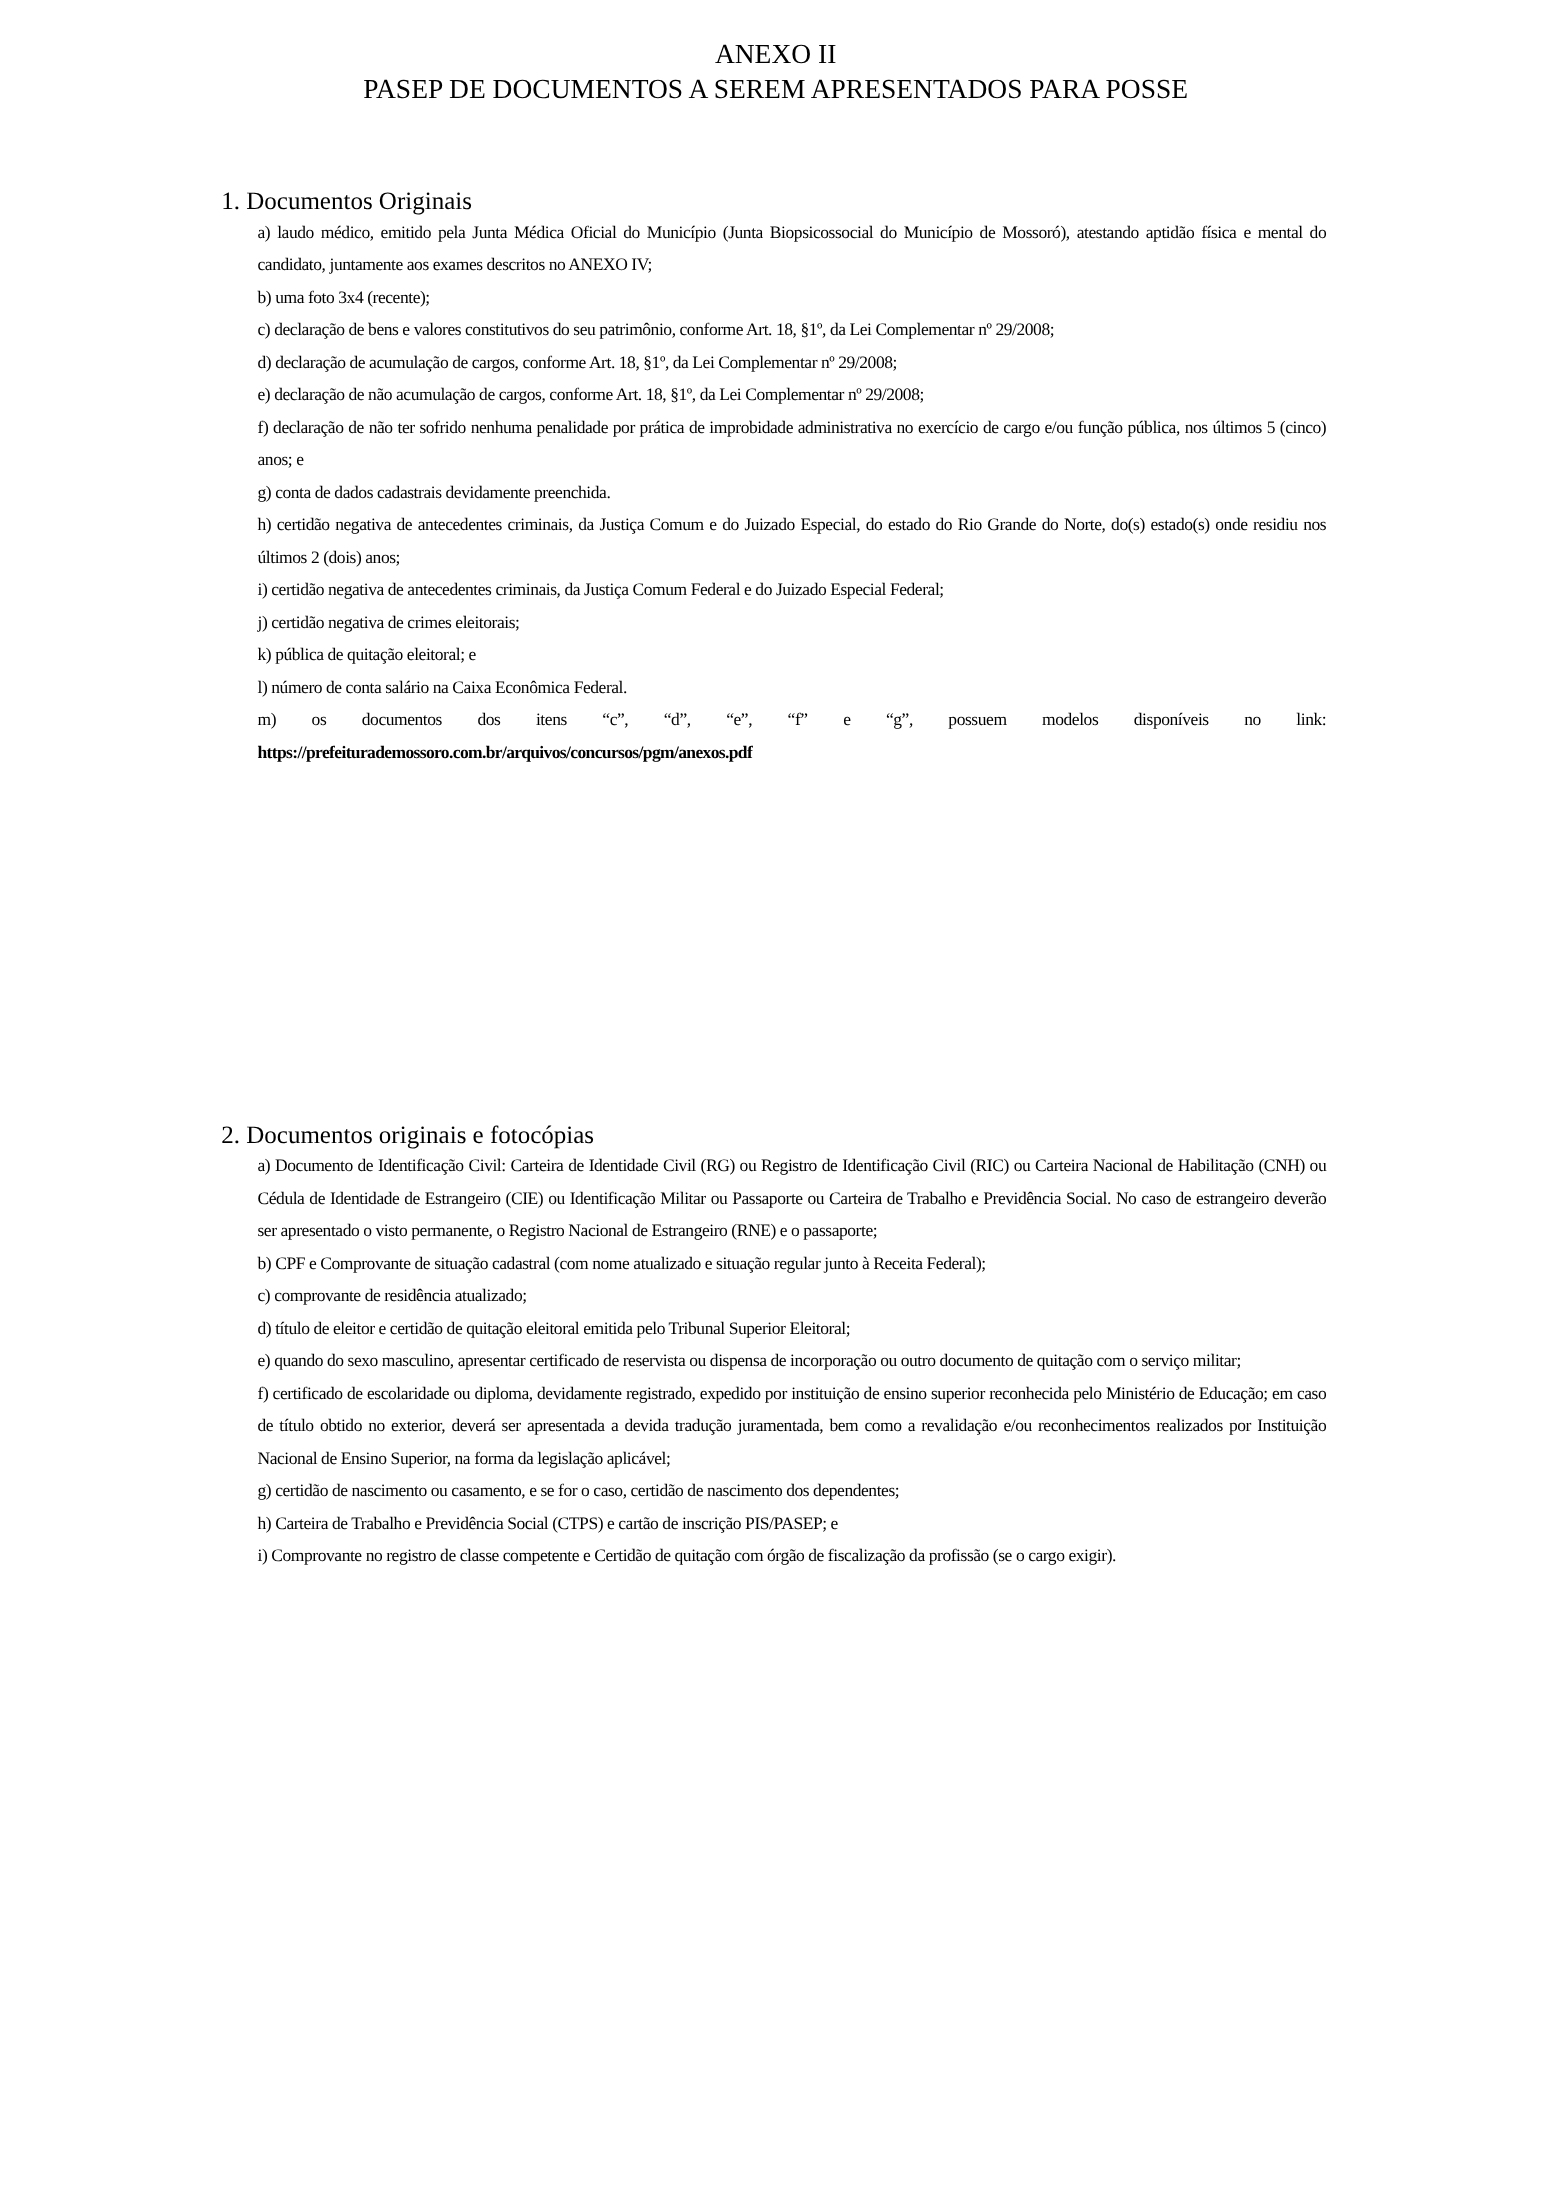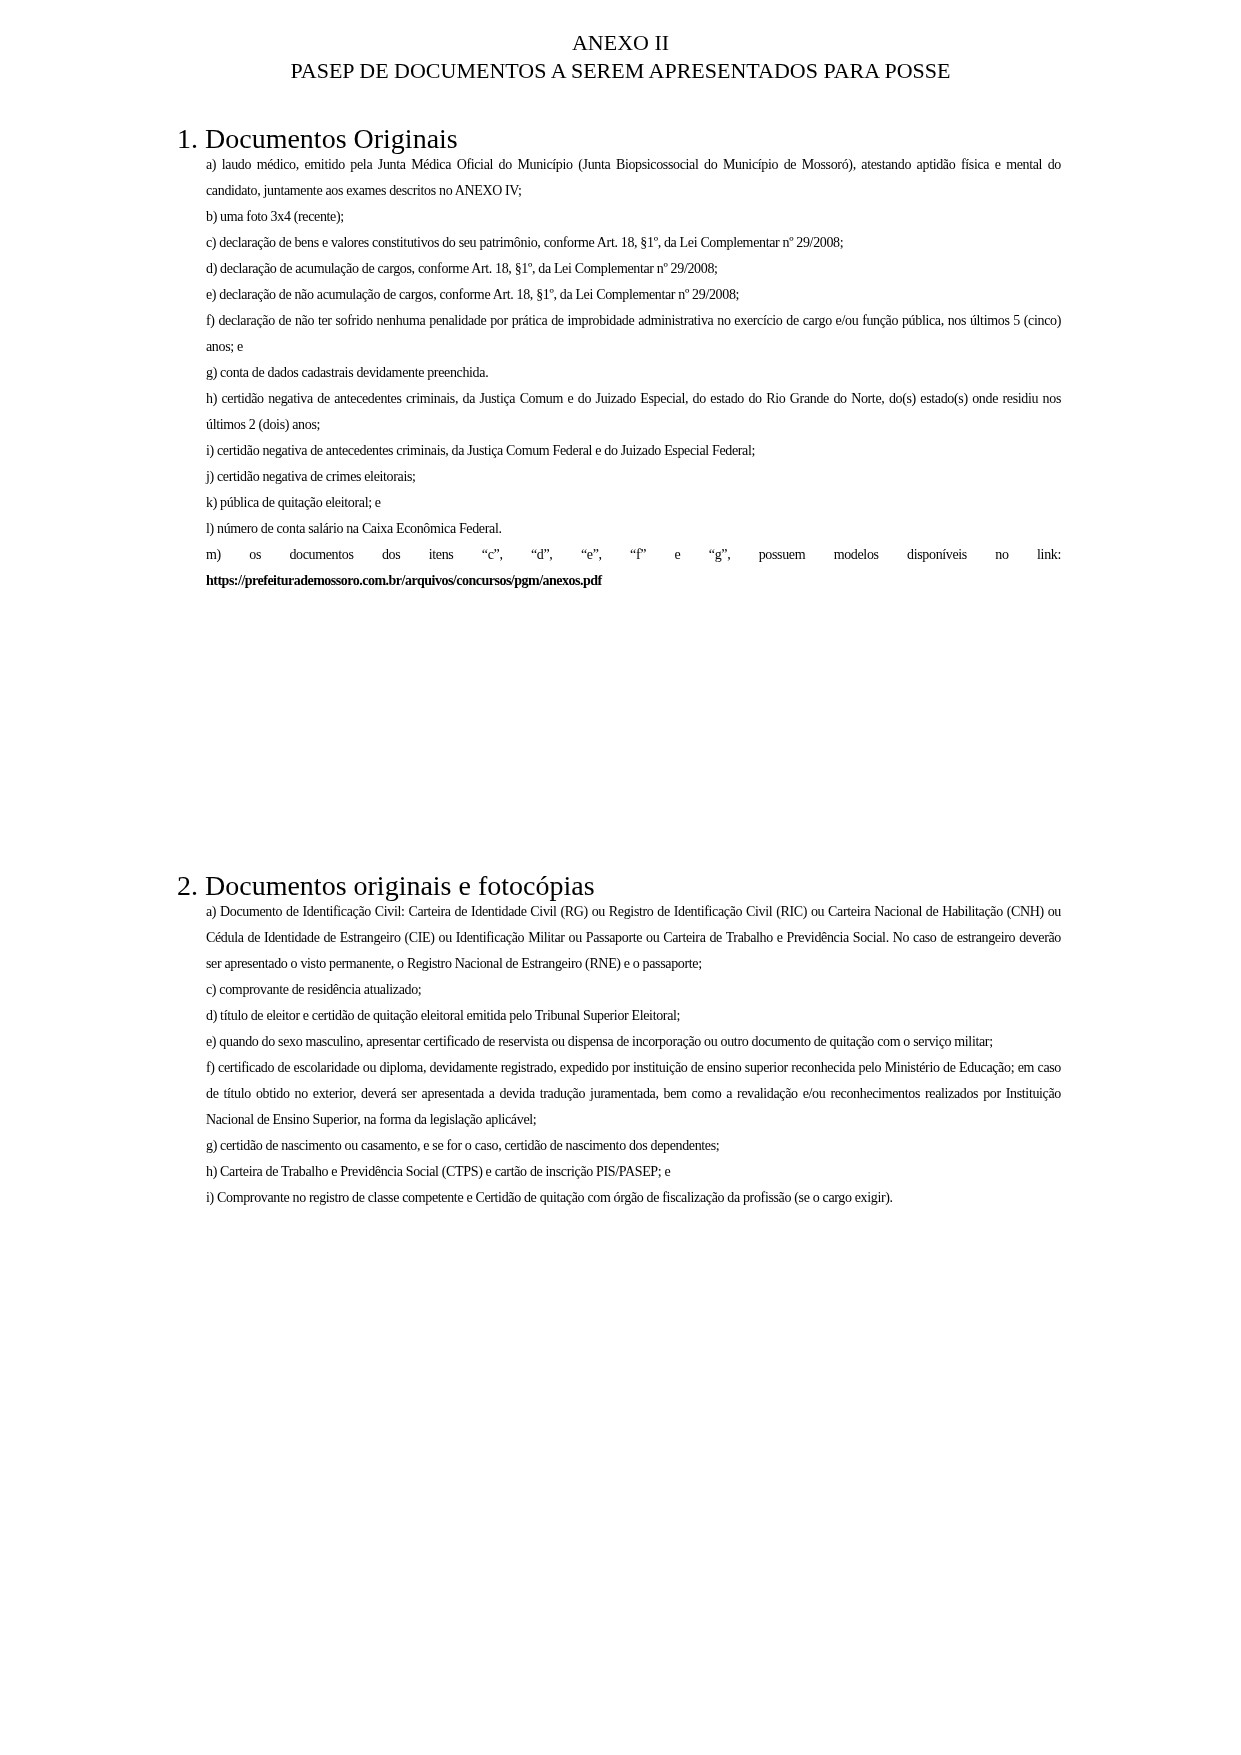--- a/index.html
+++ b/index.html
@@ -33,24 +33,25 @@
   .header .line { display: block; }
   .header-title { top: 29px; }
   .header-subtitle { top: 57px; }
 
   .section {
     position: absolute;
     left: 177px;
     width: 884px;
   }
   .section-heading {
-    font-size: 28px;
+    font-size: 20px;
     line-height: 26px;
     height: 26px;
     white-space: nowrap;
+    margin-top: 22px;
   }
   .items {
     margin-left: 29px;
     width: 855px;
   }
   .item {
     font-size: 14px;
     line-height: 26px;
     text-align: justify;
     text-align-last: left;
@@ -92,20 +93,21 @@
       <div class="item">k) pública de quitação eleitoral; e</div>
       <div class="item">l) número de conta salário na Caixa Econômica Federal.</div>
       <div class="item"><span>m) os documentos dos itens “c”, “d”, “e”, “f” e “g”, possuem modelos disponíveis no link: </span><span class="link">https://prefeiturademossoro.com.br/arquivos/concursos/pgm/anexos.pdf</span></div>
     </div>
   </div>
 
   <div class="section" id="section-2">
     <div class="section-heading">2. Documentos originais e fotocópias</div>
     <div class="items">
       <div class="item">a) Documento de Identificação Civil: Carteira de Identidade Civil (RG) ou Registro de Identificação Civil (RIC) ou Carteira Nacional de Habilitação (CNH) ou Cédula de Identidade de Estrangeiro (CIE) ou Identificação Militar ou Passaporte ou Carteira de Trabalho e Previdência Social. No caso de estrangeiro deverão ser apresentado o visto permanente, o Registro Nacional de Estrangeiro (RNE) e o passaporte;</div>
+      <div class="item">b) CPF e Comprovante de situação cadastral (com nome atualizado e situação regular junto à Receita Federal);</div>
       <div class="item">c) comprovante de residência atualizado;</div>
       <div class="item">d) título de eleitor e certidão de quitação eleitoral emitida pelo Tribunal Superior Eleitoral;</div>
       <div class="item">e) quando do sexo masculino, apresentar certificado de reservista ou dispensa de incorporação ou outro documento de quitação com o serviço militar;</div>
       <div class="item">f) certificado de escolaridade ou diploma, devidamente registrado, expedido por instituição de ensino superior reconhecida pelo Ministério de Educação; em caso de título obtido no exterior, deverá ser apresentada a devida tradução juramentada, bem como a revalidação e/ou reconhecimentos realizados por Instituição Nacional de Ensino Superior, na forma da legislação aplicável;</div>
       <div class="item">g) certidão de nascimento ou casamento, e se for o caso, certidão de nascimento dos dependentes;</div>
       <div class="item">h) Carteira de Trabalho e Previdência Social (CTPS) e cartão de inscrição PIS/PASEP; e</div>
       <div class="item">i) Comprovante no registro de classe competente e Certidão de quitação com órgão de fiscalização da profissão (se o cargo exigir).</div>
     </div>
   </div>
 

